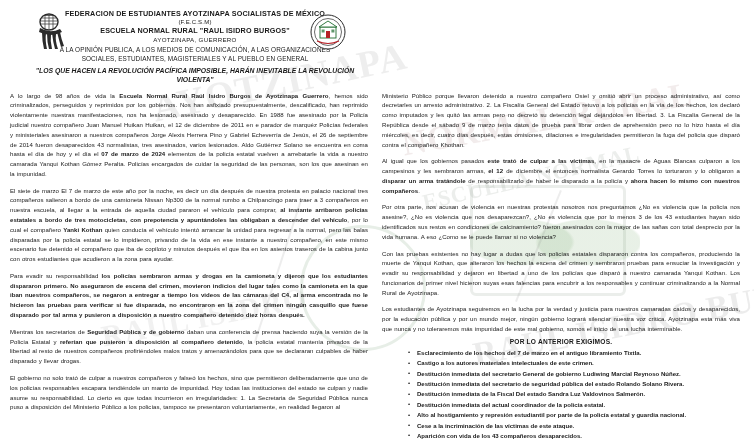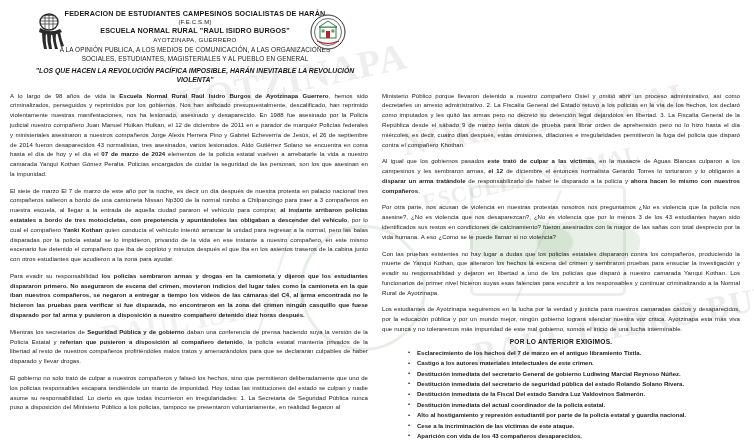--- a/index.html
+++ b/index.html
@@ -209,21 +209,21 @@
       <circle cx="20" cy="21" r="17" fill="#ffffff" stroke="#2b2b2b" stroke-width="1"></circle>
       <circle cx="20" cy="21" r="13.5" fill="#ffffff" stroke="#2b2b2b" stroke-width="0.7"></circle>
       <rect x="12" y="16" width="16" height="11" fill="#ffffff" stroke="#1d6b2e" stroke-width="0.9"></rect>
       <path d="M11 16 l9 -6 l9 6 z" fill="#ffffff" stroke="#1d6b2e" stroke-width="0.9"></path>
       <rect x="18" y="20" width="4" height="7" fill="#b62026"></rect>
       <rect x="13.6" y="18.5" width="3" height="3" fill="#1d6b2e" opacity="0.7"></rect>
       <rect x="23.4" y="18.5" width="3" height="3" fill="#1d6b2e" opacity="0.7"></rect>
       <path d="M9 30 q11 5 22 0" fill="none" stroke="#b62026" stroke-width="1.2"></path>
     </svg>
 
-    <div class="org-name">FEDERACION DE ESTUDIANTES CAMPESINOS SOCIALISTAS DE HARÁN</div>
+    <div class="org-name">FEDERACION DE ESTUDIANTES AYOTZINAPA SOCIALISTAS DE MÉXICO</div>
     <div class="org-abbr">(F.E.C.S.M)</div>
     <div class="school-name">ESCUELA NORMAL RURAL "RAUL ISIDRO BURGOS"</div>
     <div class="school-loc">AYOTZINAPA, GUERRERO</div>
     <div class="addressees">
       <span>A LA OPINIÓN PUBLICA, A LOS MEDIOS DE COMUNICACIÓN, A LAS ORGANIZACIONES</span><br>
       <span>SOCIALES, ESTUDIANTES, MAGISTERIALES Y AL PUEBLO EN GENERAL</span>
     </div>
     <div class="slogan">
       <span>"LOS QUE HACEN LA REVOLUCIÓN PACÍFICA IMPOSIBLE, HARÁN INEVITABLE LA REVOLUCIÓN</span><br>
       <span>VIOLENTA"</span>

